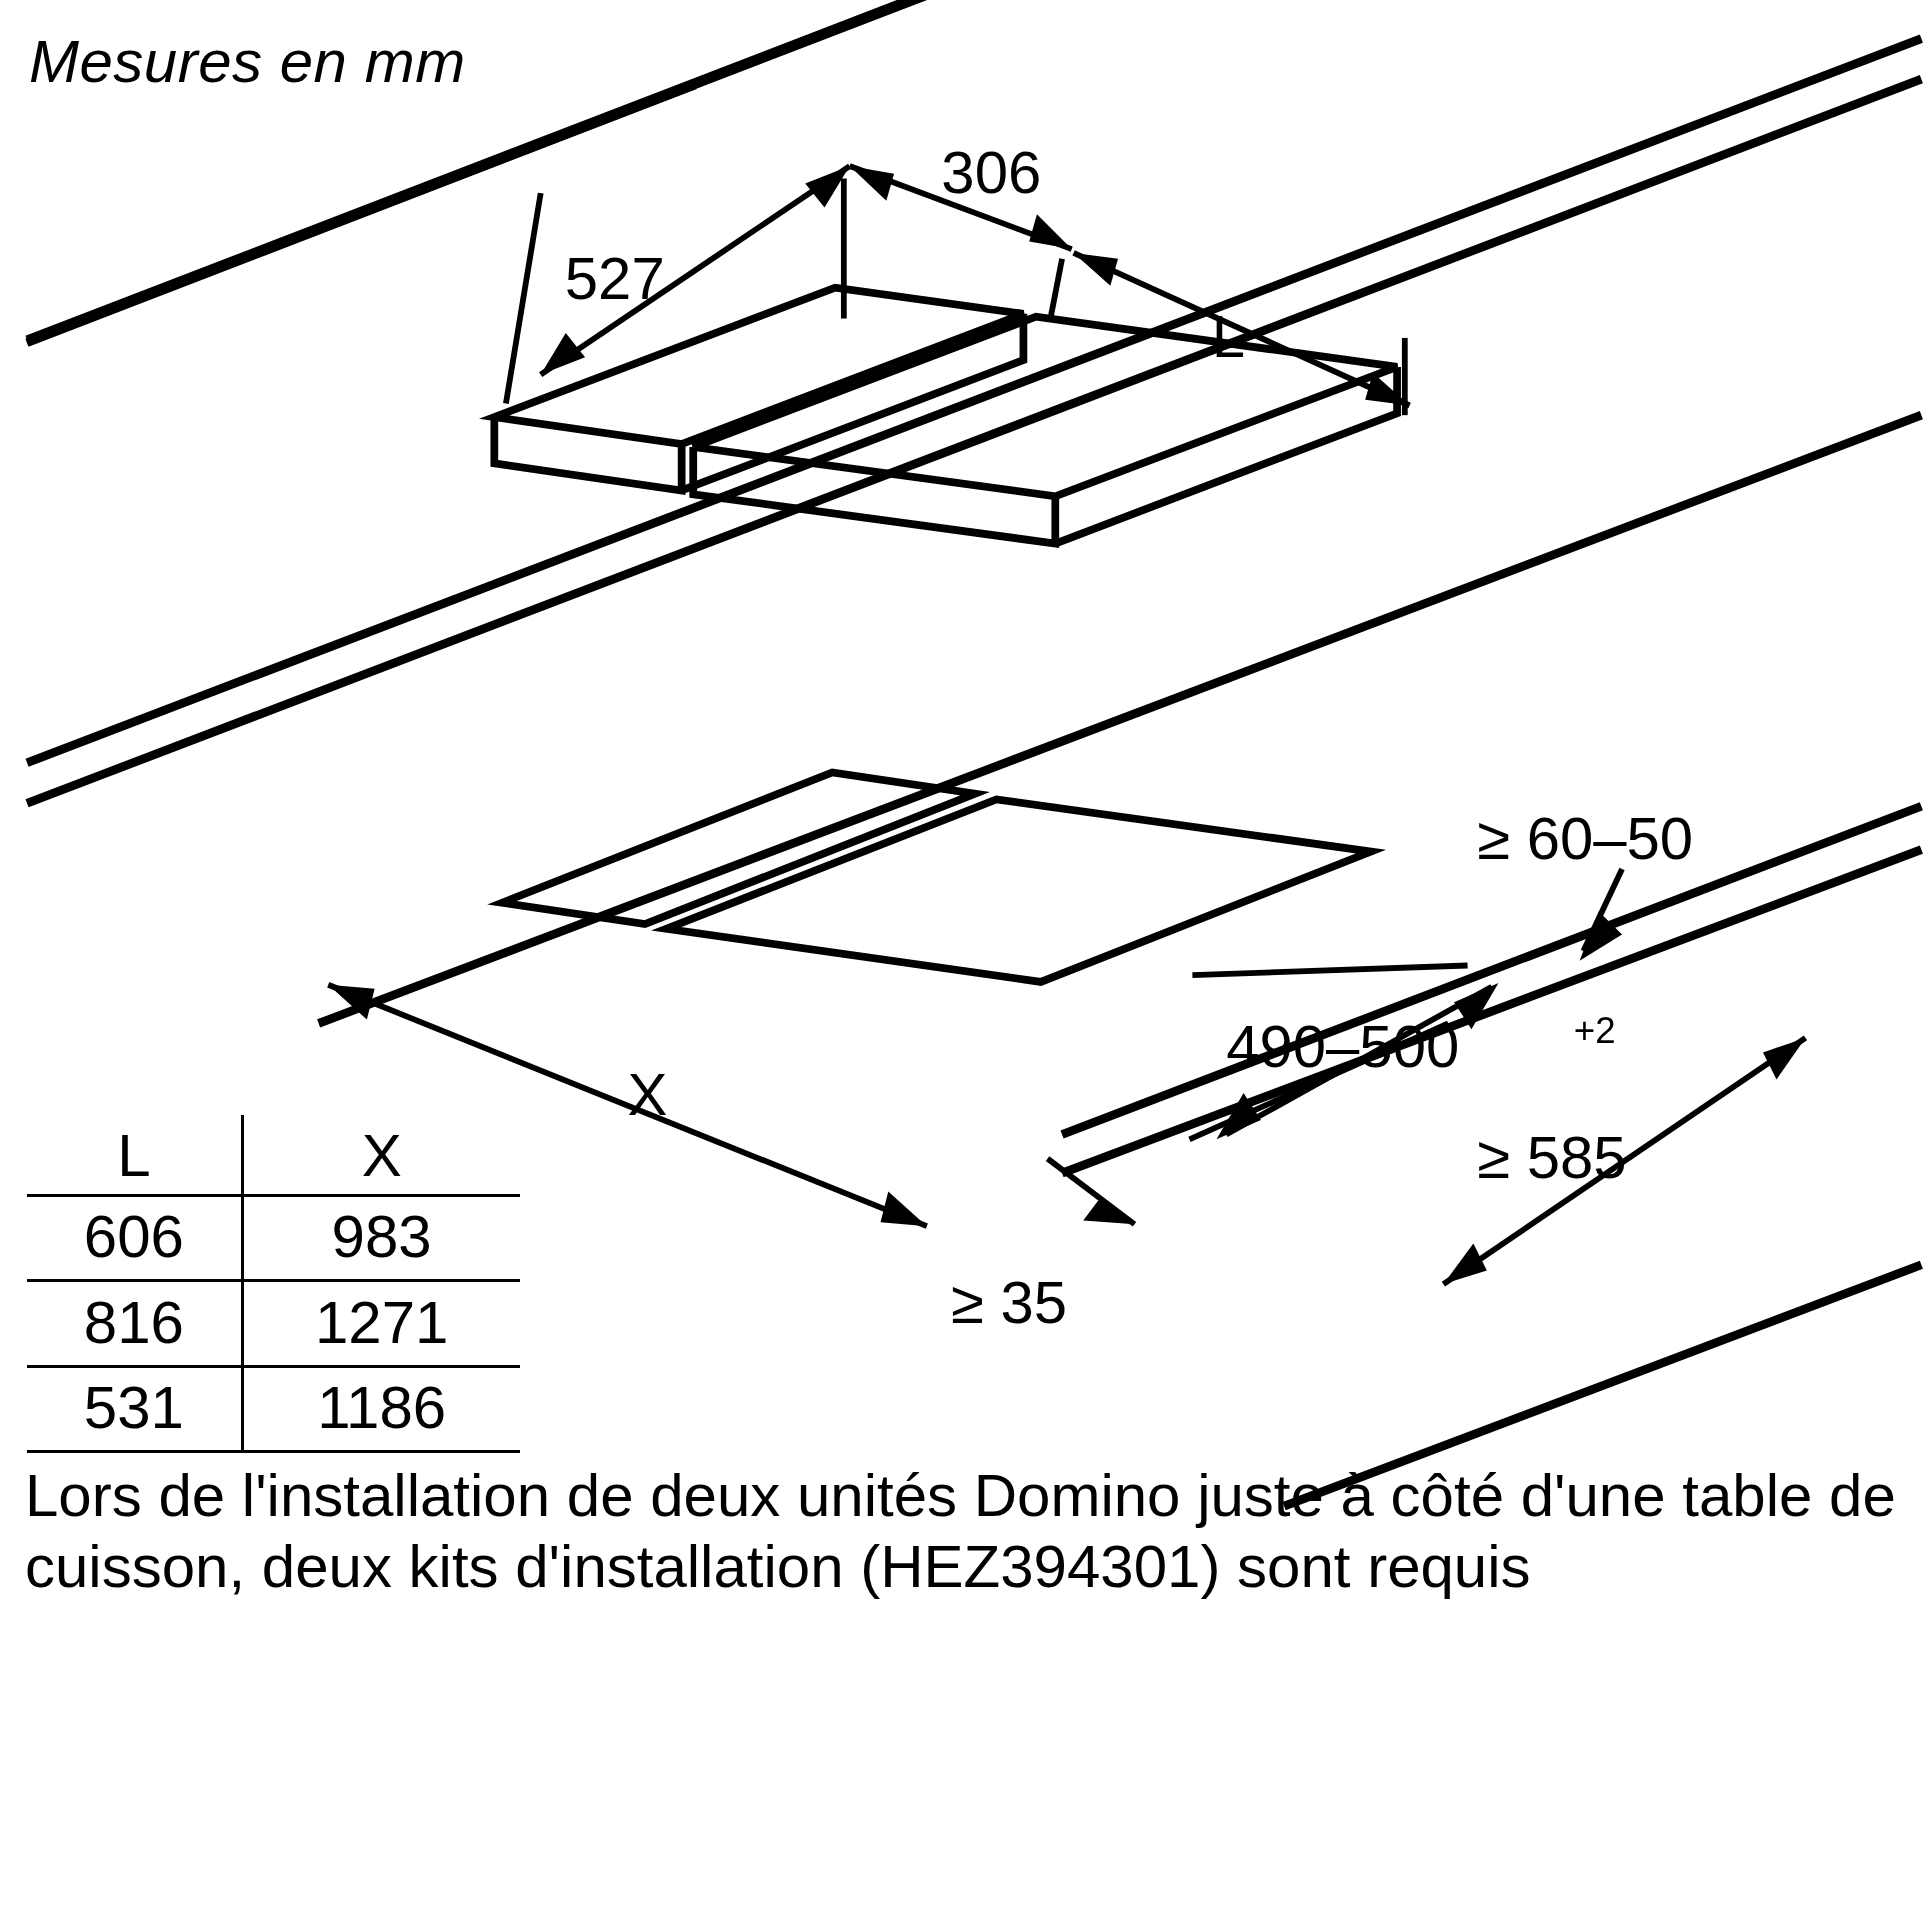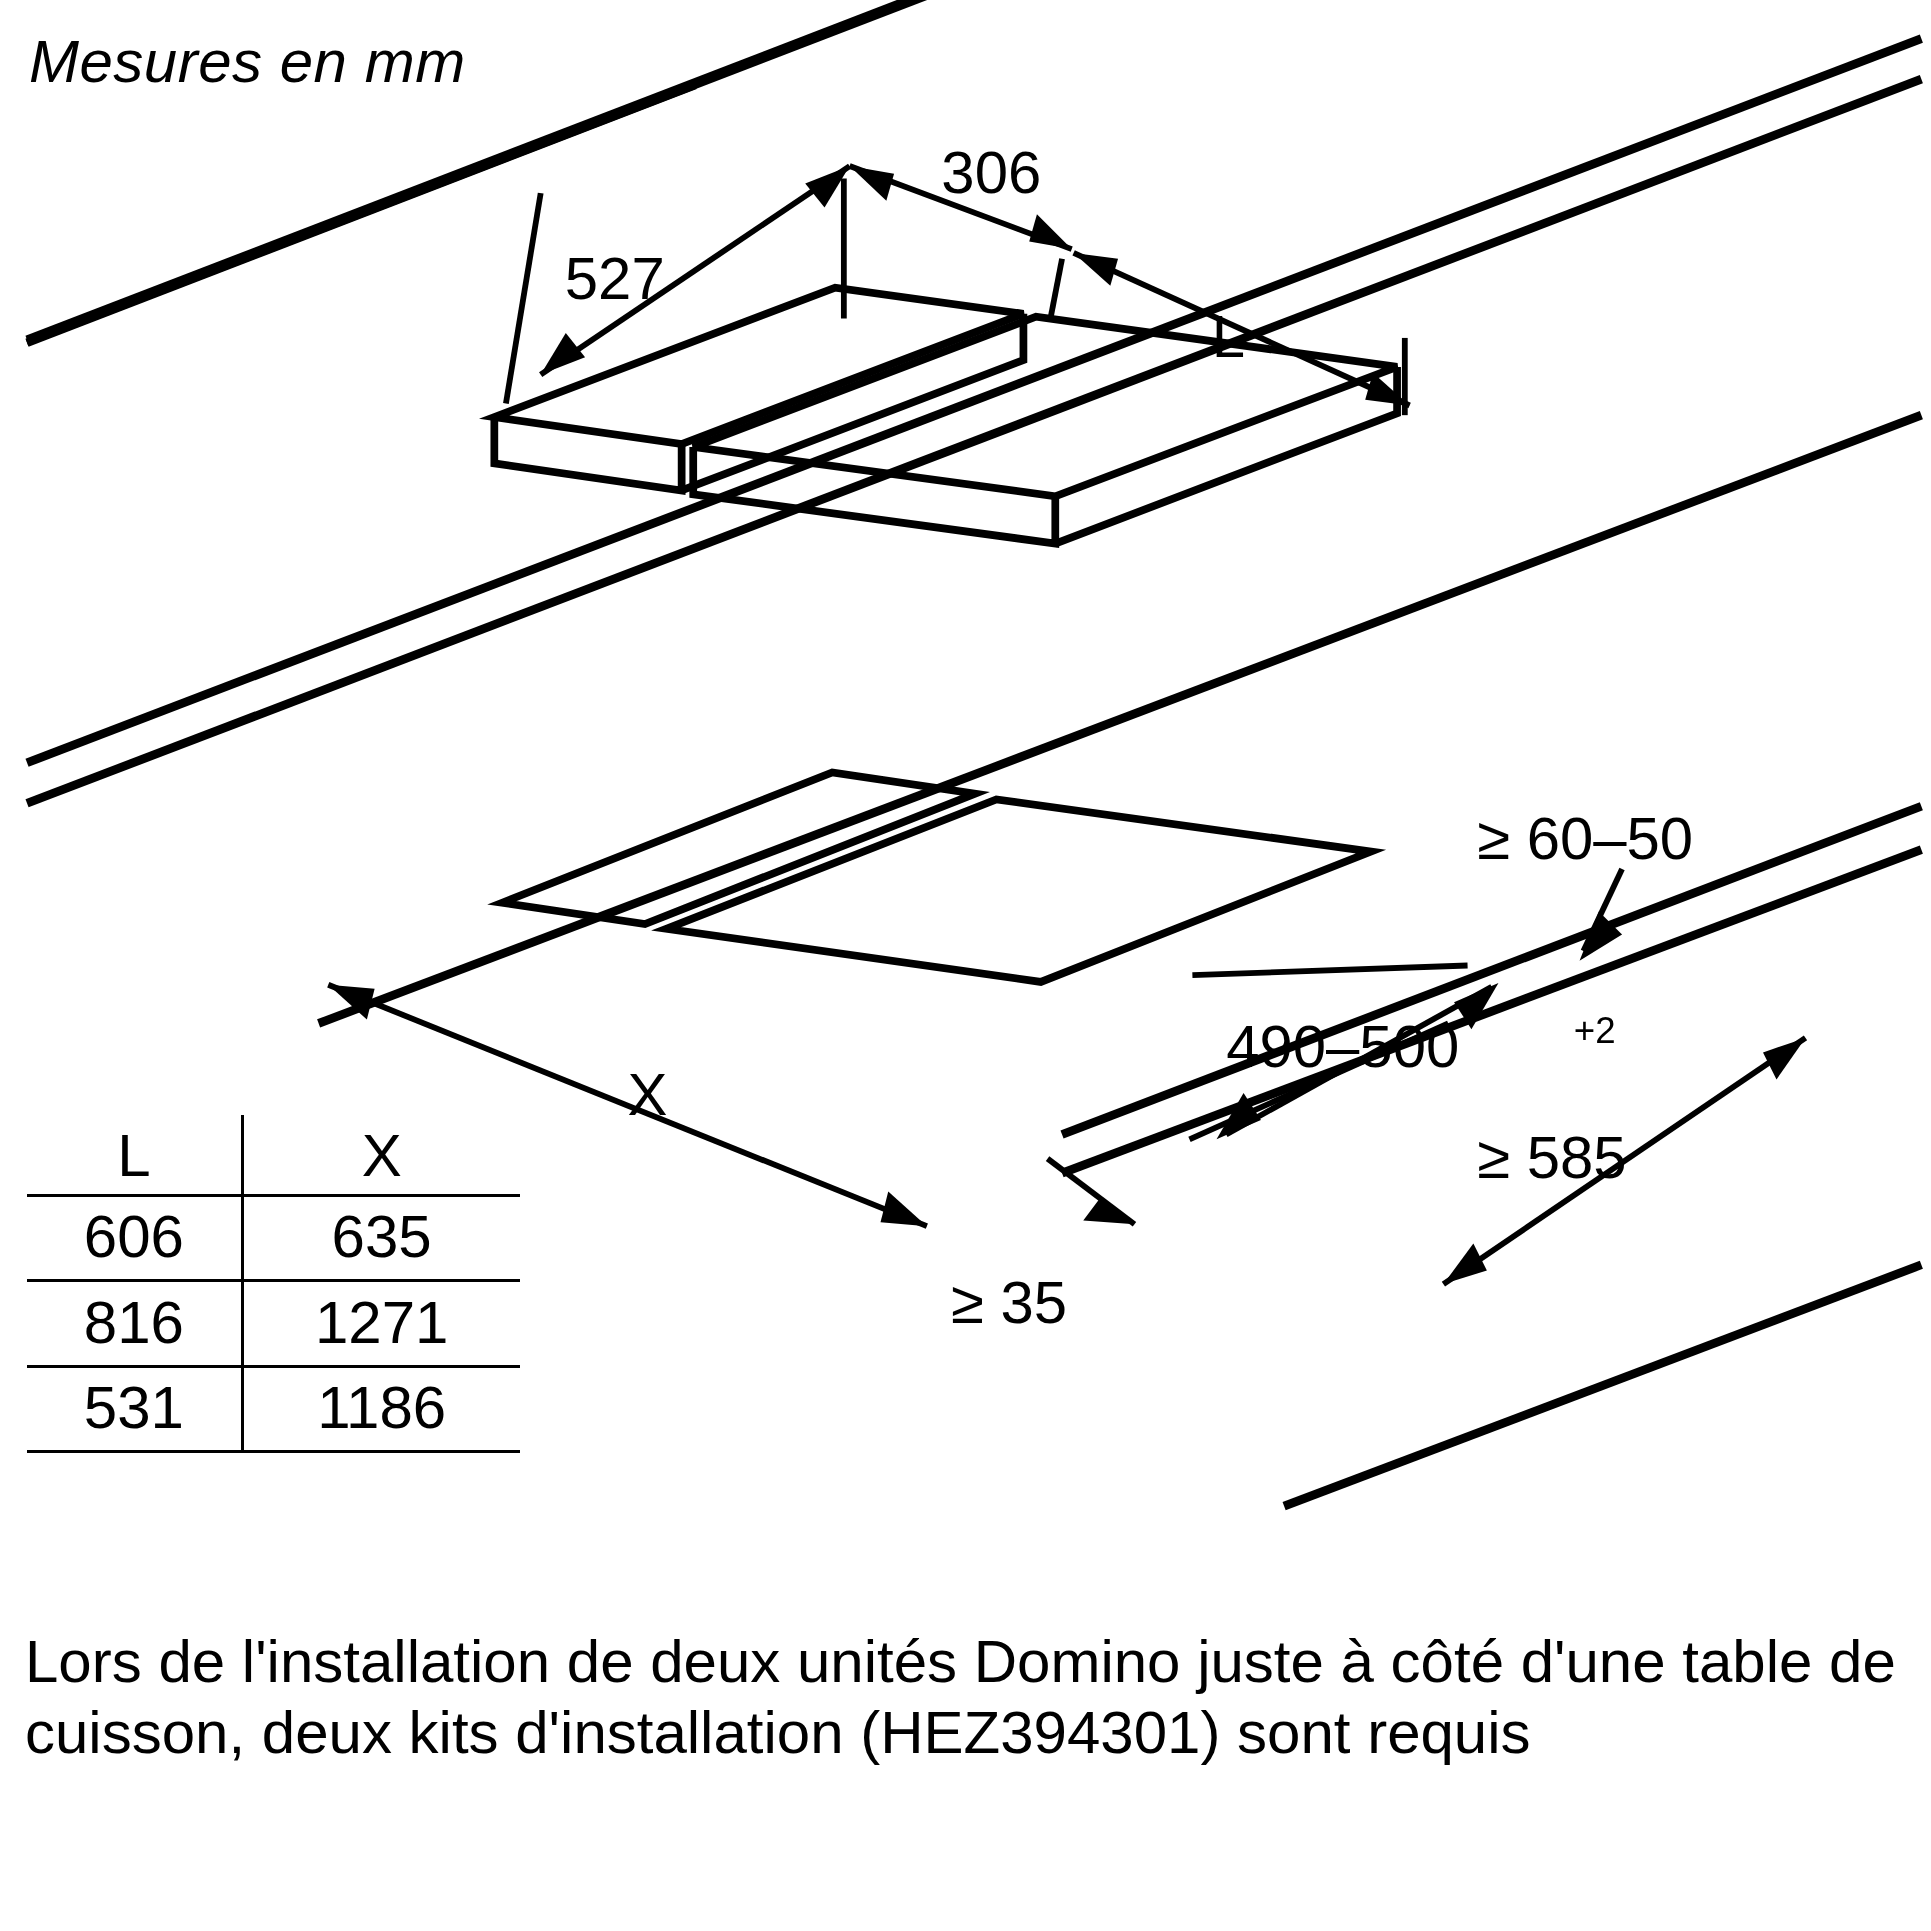--- a/index.html
+++ b/index.html
@@ -73,21 +73,21 @@
   }
   .lx-table th.col-x, .lx-table td.col-x {
     min-width: 241px;
   }
   .lx-table tr.header-row th {
     padding-bottom: 3.9px;
   }
   .note {
     position: absolute;
     left: 25px;
-    top: 1627px;
+    top: 1461px;
     width: 1883px;
     font-size: 60px;
     line-height: 1.18;
   }
 </style>
 </head>
 <body>
 
 <div id="stage">
 
@@ -210,21 +210,21 @@
   <table class="lx-table">
     <thead>
       <tr class="header-row">
         <th class="col-l">L</th>
         <th class="col-x">X</th>
       </tr>
     </thead>
     <tbody>
       <tr>
         <td class="col-l">606</td>
-        <td class="col-x">635</td>
+        <td class="col-x">983</td>
       </tr>
       <tr>
         <td class="col-l">816</td>
         <td class="col-x">1271</td>
       </tr>
       <tr>
         <td class="col-l">531</td>
         <td class="col-x">1186</td>
       </tr>
     </tbody>

